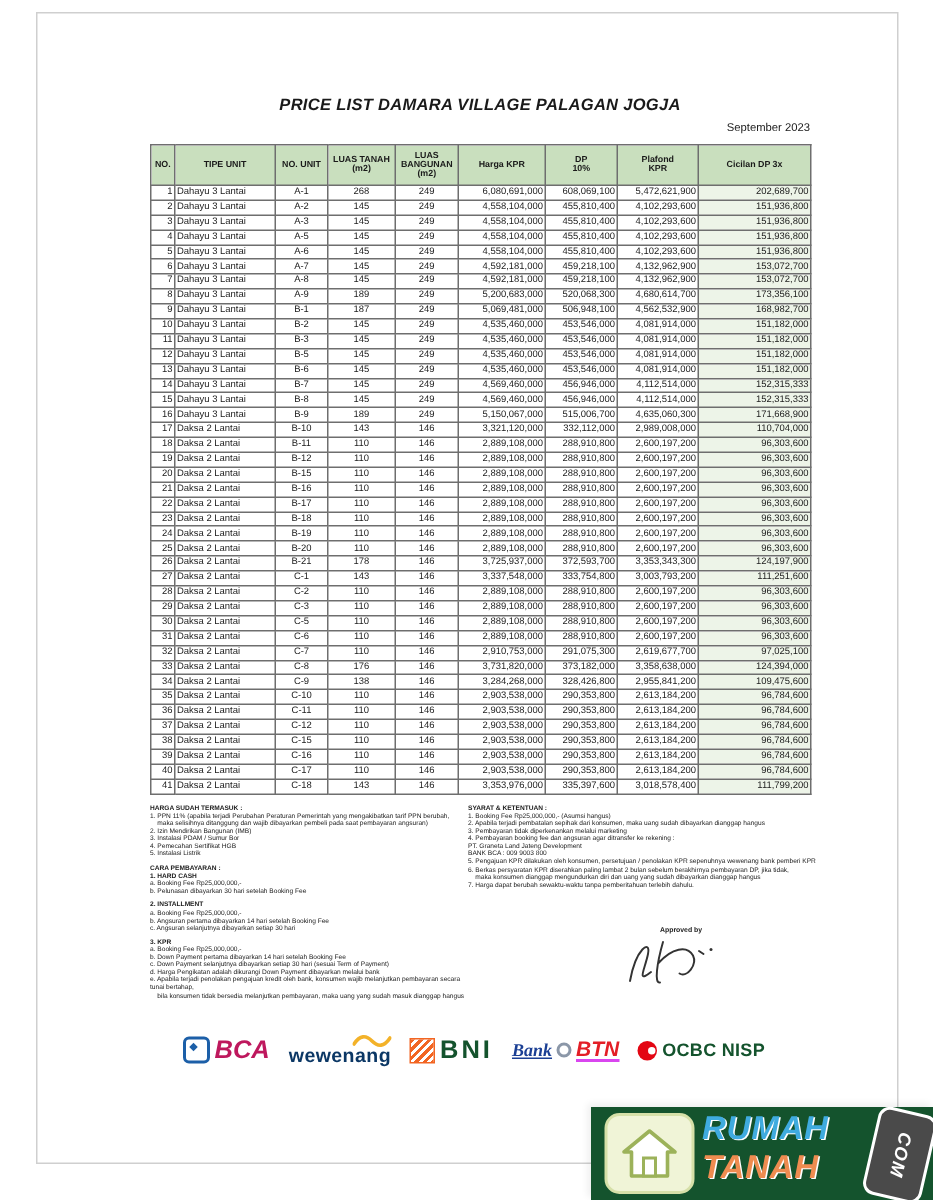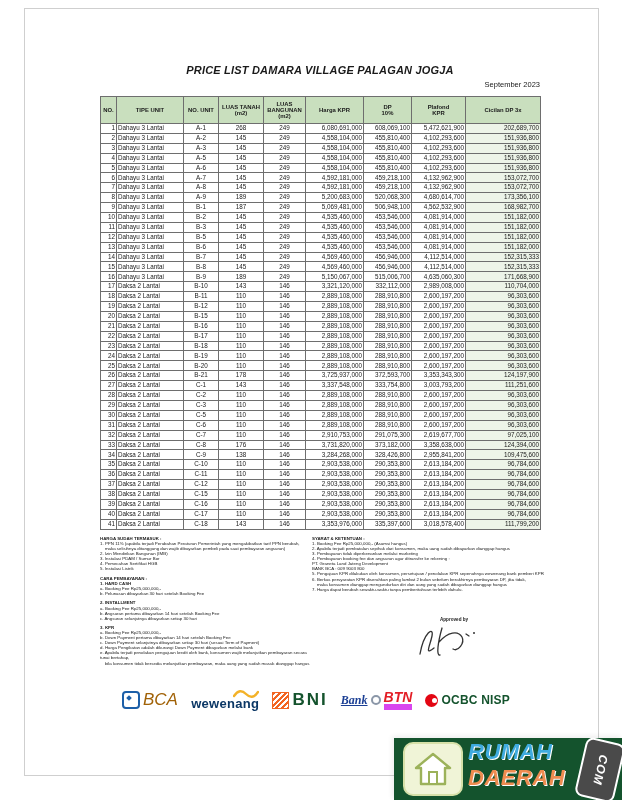--- a/index.html
+++ b/index.html
@@ -32,32 +32,32 @@
   .signature{position:absolute;left:412px;top:617px;width:90px;}
   .signature-label{font-size:4.6px;font-weight:bold;margin-left:28px;}
   .signature-svg{display:block;}
 
   .banks{position:absolute;left:122px;top:686px;width:388px;height:28px;
          display:flex;align-items:center;justify-content:space-between;}
   .bank{display:flex;align-items:center;gap:3px;}
   .bca-icon{width:14px;height:14px;border:2px solid #1c5fa8;border-radius:4px;position:relative;}
   .bca-icon::after{content:"";position:absolute;left:3px;top:3px;width:4px;height:4px;
          background:#1c5fa8;transform:rotate(45deg);}
-  .bca-text{font-size:17px;font-weight:normal;font-style:italic;color:#a16207;}
+  .bca-text{font-size:17px;font-weight:bold;font-style:italic;color:#be185d;}
   .mandiri{position:relative;padding-top:6px;}
   .mandiri-text{font-size:13px;font-weight:bold;color:#0b3765;letter-spacing:.3px;}
   .mandiri-wave{position:absolute;right:0;top:0;}
   .bni-icon{width:15px;height:15px;background:repeating-linear-gradient(135deg,#f26522 0 2px,#ffffff 2px 4px);
          border:1px solid #f26522;}
   .bni-text{font-size:17px;font-weight:600;color:#14532d;letter-spacing:2px;}
   .btn-bank{font-family:"Liberation Serif", serif;font-style:italic;font-weight:bold;
          font-size:12px;color:#1b3f94;text-decoration:underline;}
   .btn-emblem{width:10px;height:10px;border-radius:50%;border:2px solid #8b97a8;box-sizing:border-box;}
   .btn-text{font-size:14px;font-weight:bold;font-style:italic;color:#e31e26;
-         border-bottom:6px solid #d946ef;line-height:1;}
+         border-bottom:2px solid #d946ef;line-height:1;}
   .ocbc-icon{width:13px;height:13px;border-radius:50%;background:#e30613;position:relative;}
   .ocbc-icon::after{content:"";position:absolute;right:1px;top:4px;width:5px;height:5px;
          border-radius:50%;background:#ffffff;}
   .ocbc-text{font-size:12px;font-weight:bold;color:#14532d;letter-spacing:.2px;}
 
   .watermark{position:absolute;right:0;bottom:0;width:228px;height:62px;background:#14532d;
          box-shadow:-2px -2px 5px rgba(0,0,0,.07);font-style:italic;}
   .house-box{position:absolute;left:9px;top:4px;width:56px;height:50px;background:#f0f4d7;
          border:2px solid #d6e0a8;border-radius:10px;display:flex;align-items:center;justify-content:center;}
   .wm-word1{position:absolute;left:74px;top:1px;font-size:22px;font-weight:bold;color:#3fabdf;
@@ -600,17 +600,17 @@
 </div>
 
 <div class="watermark">
   <div class="house-box">
     <svg width="38" height="34" viewBox="0 0 38 34">
       <path d="M19,2 L36,16 L31,16 L31,32 L7,32 L7,16 L2,16 Z" fill="#ffffff" stroke="#9cb25a" stroke-width="2.4" stroke-linejoin="round"></path>
       <rect x="15" y="20" width="8" height="12" fill="#ffffff" stroke="#9cb25a" stroke-width="2"></rect>
     </svg>
   </div>
   <div class="wm-word1">RUMAH</div>
-  <div class="wm-word2">DAERAH</div>
+  <div class="wm-word2">TANAH</div>
   <div class="wm-badge">
     <span>COM</span>
   </div>
 </div>
 
 </body></html>

